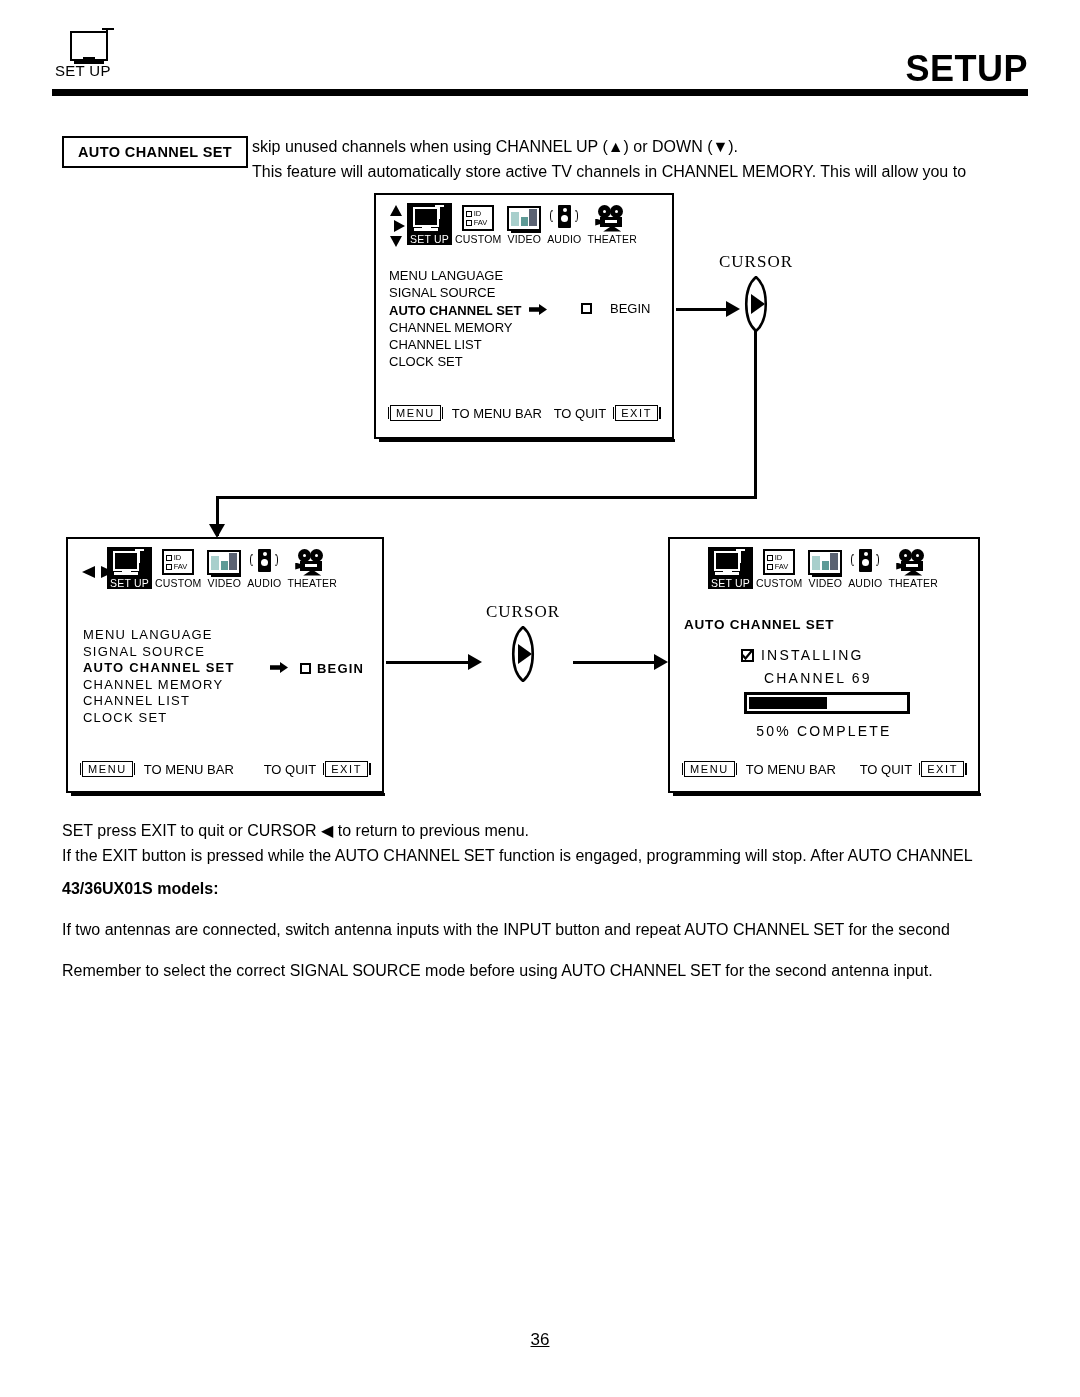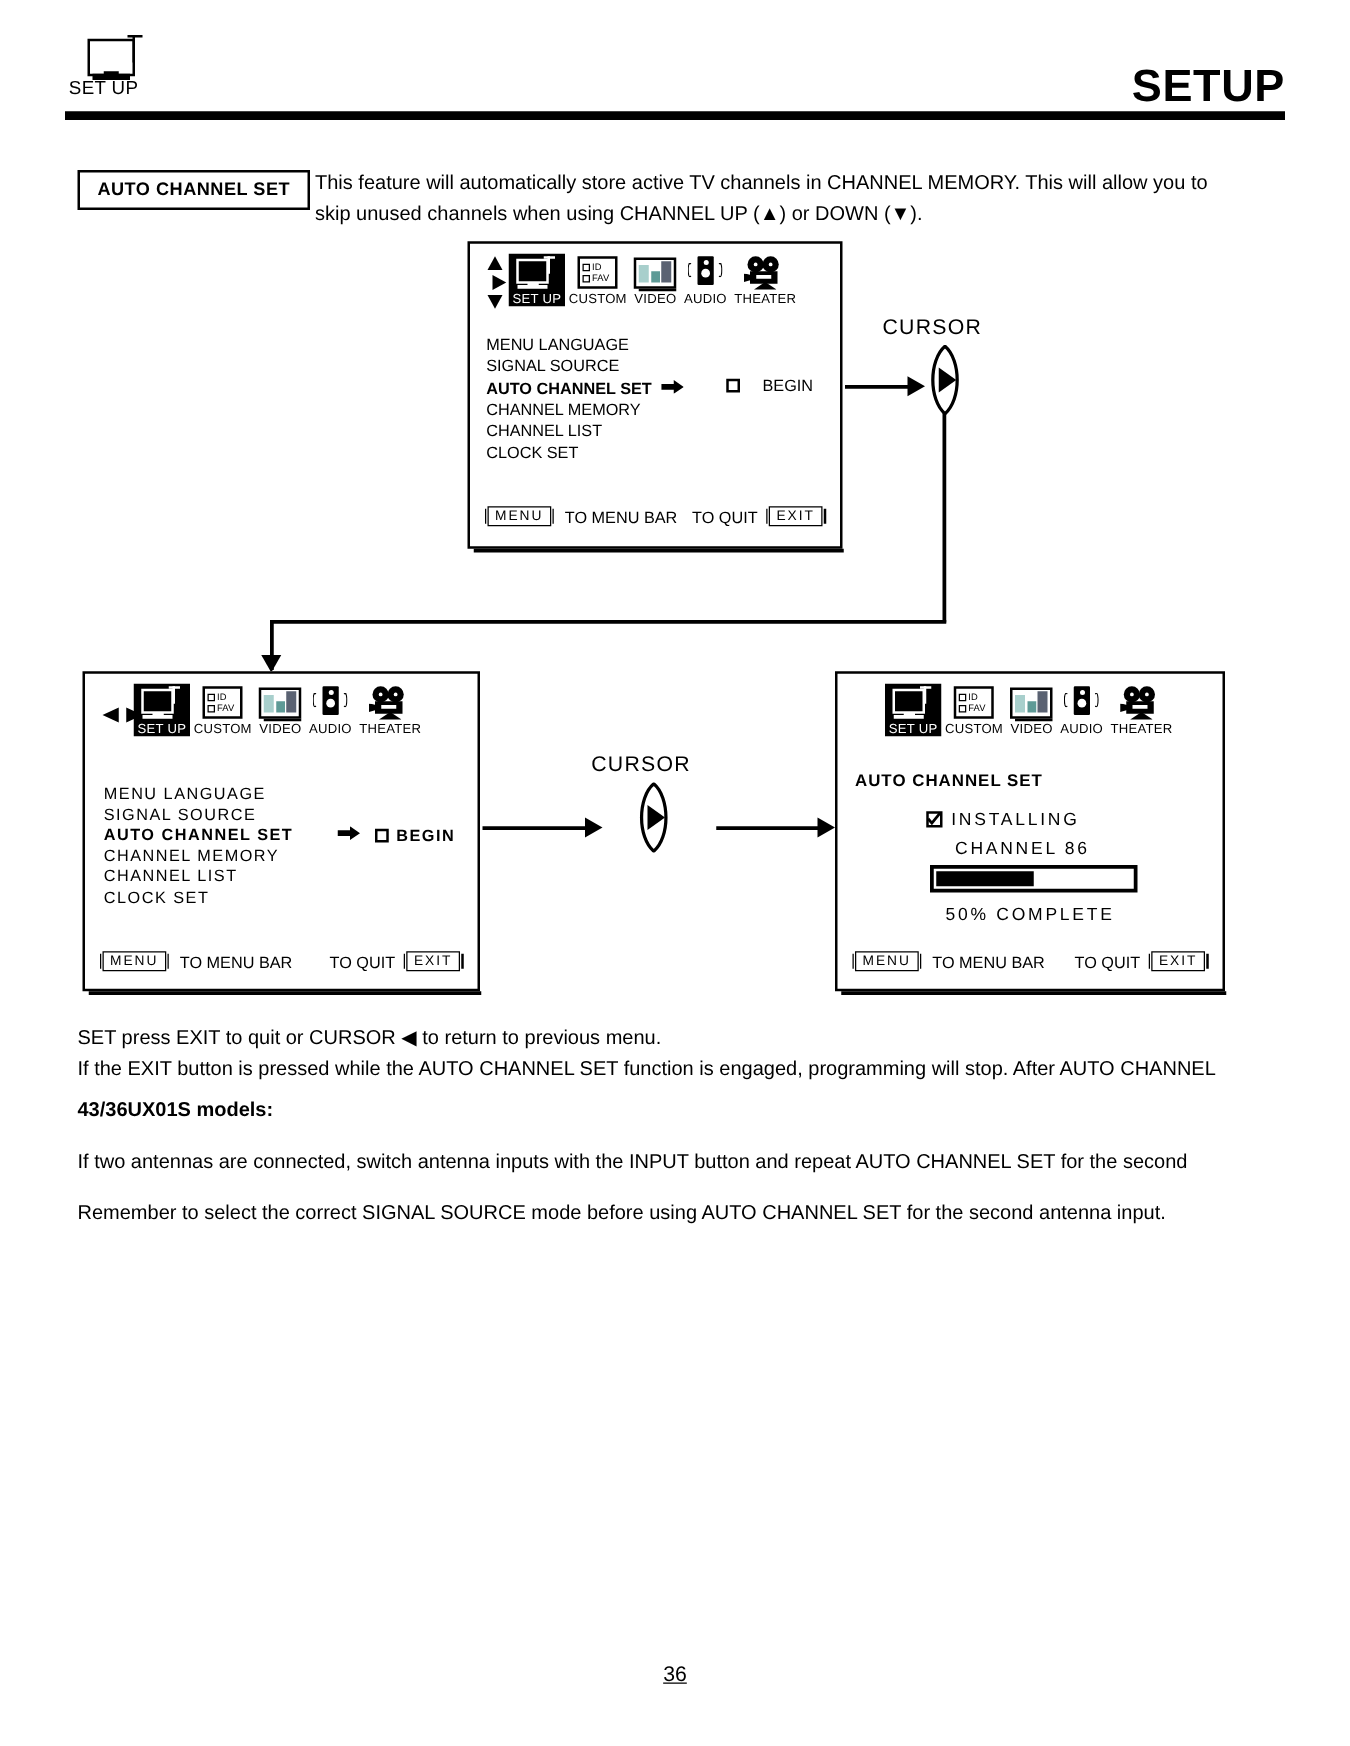--- a/index.html
+++ b/index.html
@@ -135,21 +135,21 @@
     border:1.5px solid #000; padding:1px 5px; font-size:11px; letter-spacing:1.6px;
     display:inline-block; position:relative;
   }
   .keycap::before, .keycap::after {
     content:""; position:absolute; top:1px; bottom:1px; width:1.5px; background:#000;
   }
   .keycap::before { left:-3.5px; }
   .keycap::after { right:-3.5px; }
 
   
-  .cursorwrap { position:absolute; text-align:left; }
+  .cursorwrap { position:absolute; text-align:center;font-family:Liberation Serif, serif; }
   .cursorwrap .lbl { font-size:17px; letter-spacing:1px; margin-bottom:4px; }
   .lens {
     position:relative; width:42px; height:56px; margin:0 auto;
   }
   .lens svg { display:block; }
 
   
   .ln-h, .ln-v { position:absolute; background:#000; }
   .ln-h { height:3px; }
   .ln-v { width:3px; }
@@ -182,22 +182,22 @@
     <div class="ant1"></div>
       <div class="ant2"></div>
   </div>
   <div id="tablabel">SET UP</div>
   <div id="pagetitle">SETUP</div>
   <div id="headrule"></div>
 </div>
 
 <div id="featurebox">AUTO CHANNEL SET</div>
 <div id="introtext">
+  <div>skip unused channels when using CHANNEL UP (▲) or DOWN (▼).</div>
   <div>This feature will automatically store active TV channels in CHANNEL MEMORY.  This will allow you to</div>
-  <div>skip unused channels when using CHANNEL UP (▲) or DOWN (▼).</div>
 </div>
 
 <div class="osd" id="osd1" style="left:374px; top:193px; width:300px; height:246px;">
   <div class="shadow"></div>
 
   <div style="position:absolute; left:11px; top:8px; width:20px; height:46px;">
     <svg width="20" height="46" viewBox="0 0 20 46">
       <polygon points="9,2 15,13 3,13" fill="#000"></polygon>
       <polygon points="18,23 7,17 7,29" fill="#000"></polygon>
       <polygon points="9,44 15,33 3,33" fill="#000"></polygon>
@@ -496,21 +496,21 @@
   <div style="position:absolute; left:14px; top:78px; font-size:13.5px; font-weight:bold; letter-spacing:0.8px;">AUTO CHANNEL SET</div>
 
   <div style="position:absolute; left:71px; top:108px; display:flex; align-items:center;">
     <span style="width:13px; height:13px; border:2px solid #000; background:#fff; position:relative; display:inline-block;">
       <svg width="13" height="13" viewBox="0 0 13 13" style="position:absolute; left:-2px; top:-2px;">
         <path d="M1.5 6 L4.5 9.5 L11 1.5" stroke="#000" stroke-width="2.2" fill="none"></path>
       </svg>
     </span>
     <span class="sp" style="margin-left:7px; font-size:14px;">INSTALLING</span>
   </div>
-  <div class="sp" style="position:absolute; left:94px; top:131px; font-size:14px;">CHANNEL  86</div>
+  <div class="sp" style="position:absolute; left:94px; top:131px; font-size:14px;">CHANNEL  69</div>
 
   <div class="progframe" id="progframe" style="left:74px; top:153px; width:166px; height:22px;">
     <div class="progfill" id="progfill" style="width: 50%;"></div>
   </div>
 
   <div class="sp" style="position:absolute; left:0; top:184px; width:100%; text-align:center; font-size:14px;">50% COMPLETE</div>
 
   <div class="osdfoot" style="left:0; top:222px; padding:0 14px;">
     <span class="keycap">MENU</span>
     <span style="font-size:13px; margin-left:11px;">TO MENU BAR</span>

